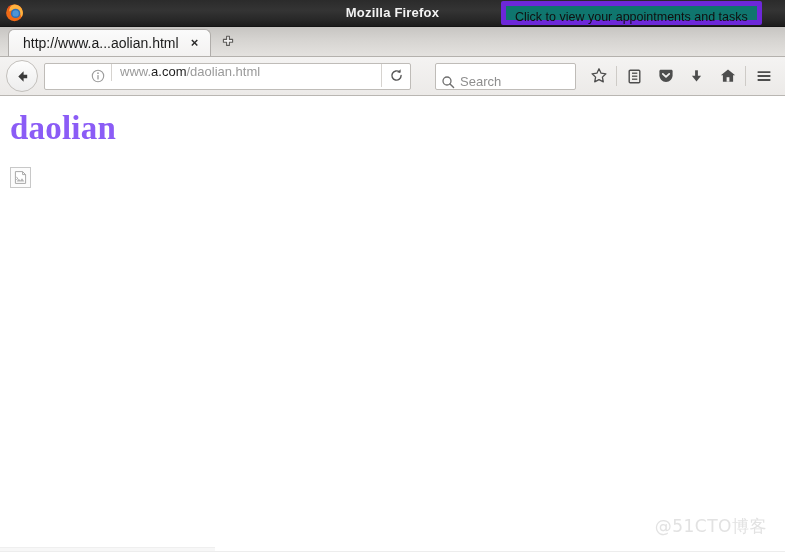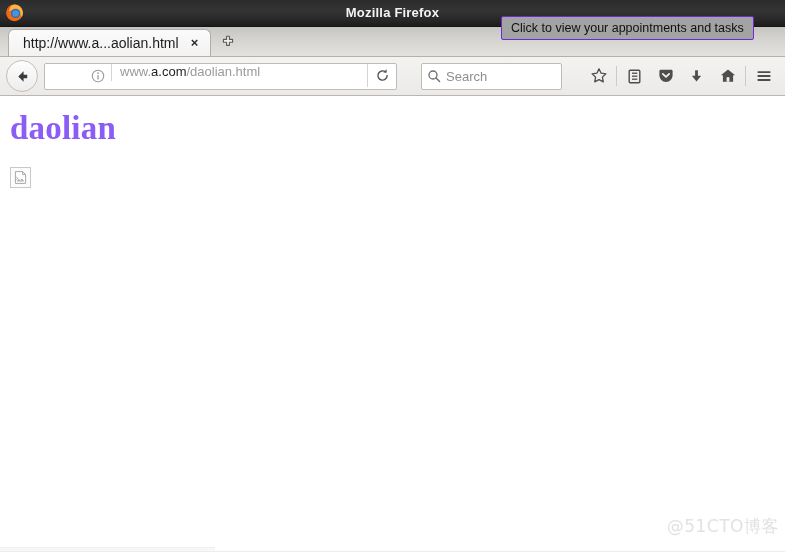--- a/index.html
+++ b/index.html
@@ -47,25 +47,25 @@
     font-size: 13px;
     font-weight: bold;
     letter-spacing: 0.2px;
     line-height: 26px;
   }
 
   
   .tooltip {
     position: absolute;
     left: 501px;
-    top: 16px;
+    top: 1px;
     height: 24px;
     padding: 0 9px;
-    background: #a3a3a3;
-    border: 1px solid #6d28d9;
+    background: #0f766e;
+    border: 5px solid #6d28d9;
     border-radius: 2px;
     color: #101010;
     font-size: 12.5px;
     line-height: 23px;
     white-space: nowrap;
     box-sizing: border-box;
     z-index: 40;
   }
 
   
@@ -191,23 +191,23 @@
     flex: none;
     cursor: pointer;
   }
   .searchbar {
     width: 139px;
     height: 25px;
     background: #ffffff;
     border: 1px solid #bfbcb8;
     border-radius: 2px;
     display: flex;
-    align-items: center;
-    flex: none;
-    margin-right: 21px;
+    align-items: flex-end;
+    flex: none;
+    margin-right: 7px;
   }
   .search-icon-wrap {
     width: 24px;
     display: flex;
     align-items: center;
     justify-content: center;
     flex: none;
   }
   .search-placeholder {
     font-size: 13px;
@@ -254,21 +254,21 @@
     height: 21px;
     border: 1px solid #c8c8c8;
     background: #fcfcfc;
     box-sizing: border-box;
     display: flex;
     align-items: center;
     justify-content: center;
   }
   .watermark {
     position: absolute;
-    right: 6px;
+    right: 18px;
     bottom: 14px;
     font-size: 17px;
     color: #e2e2e2;
     letter-spacing: 0.5px;
     font-family: "DejaVu Sans", sans-serif;
   }
   .hscrollbar {
     position: absolute;
     left: 0;
     bottom: 0;

